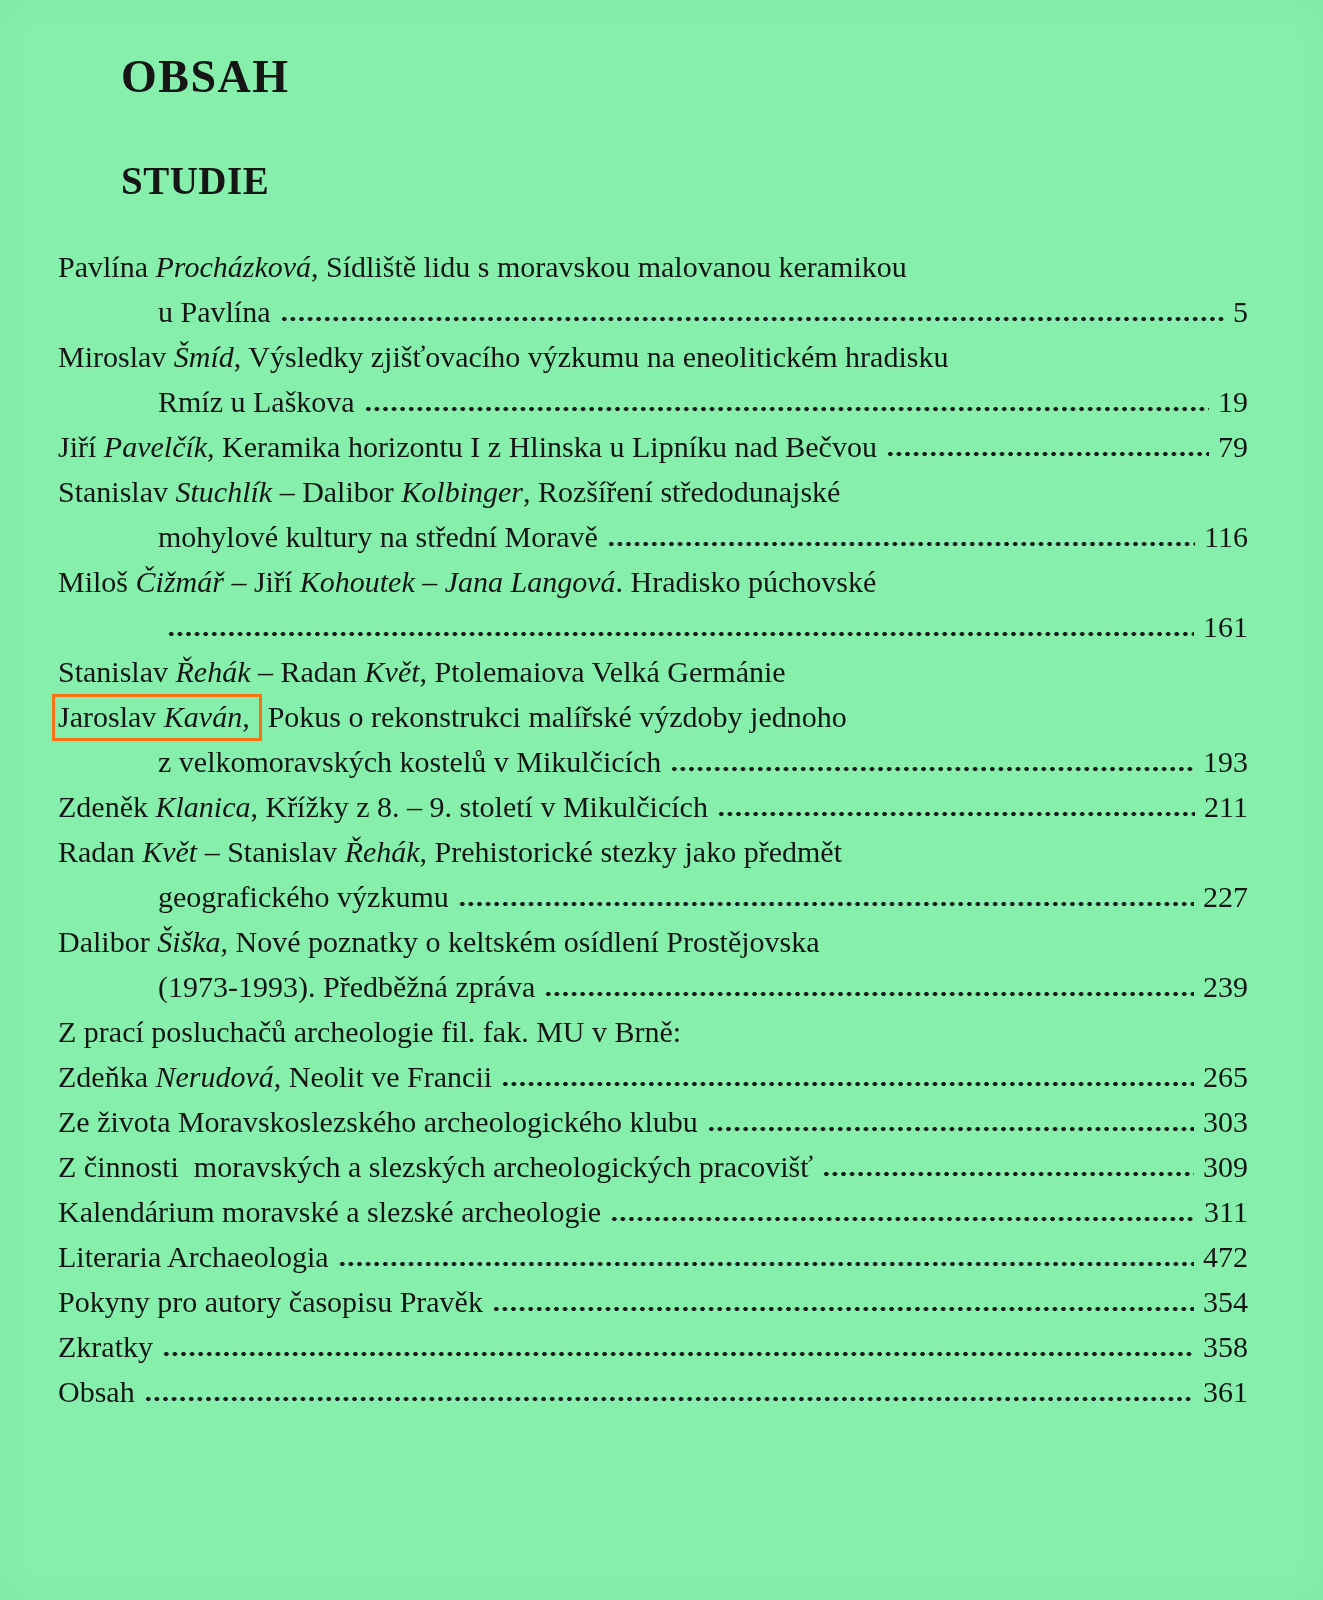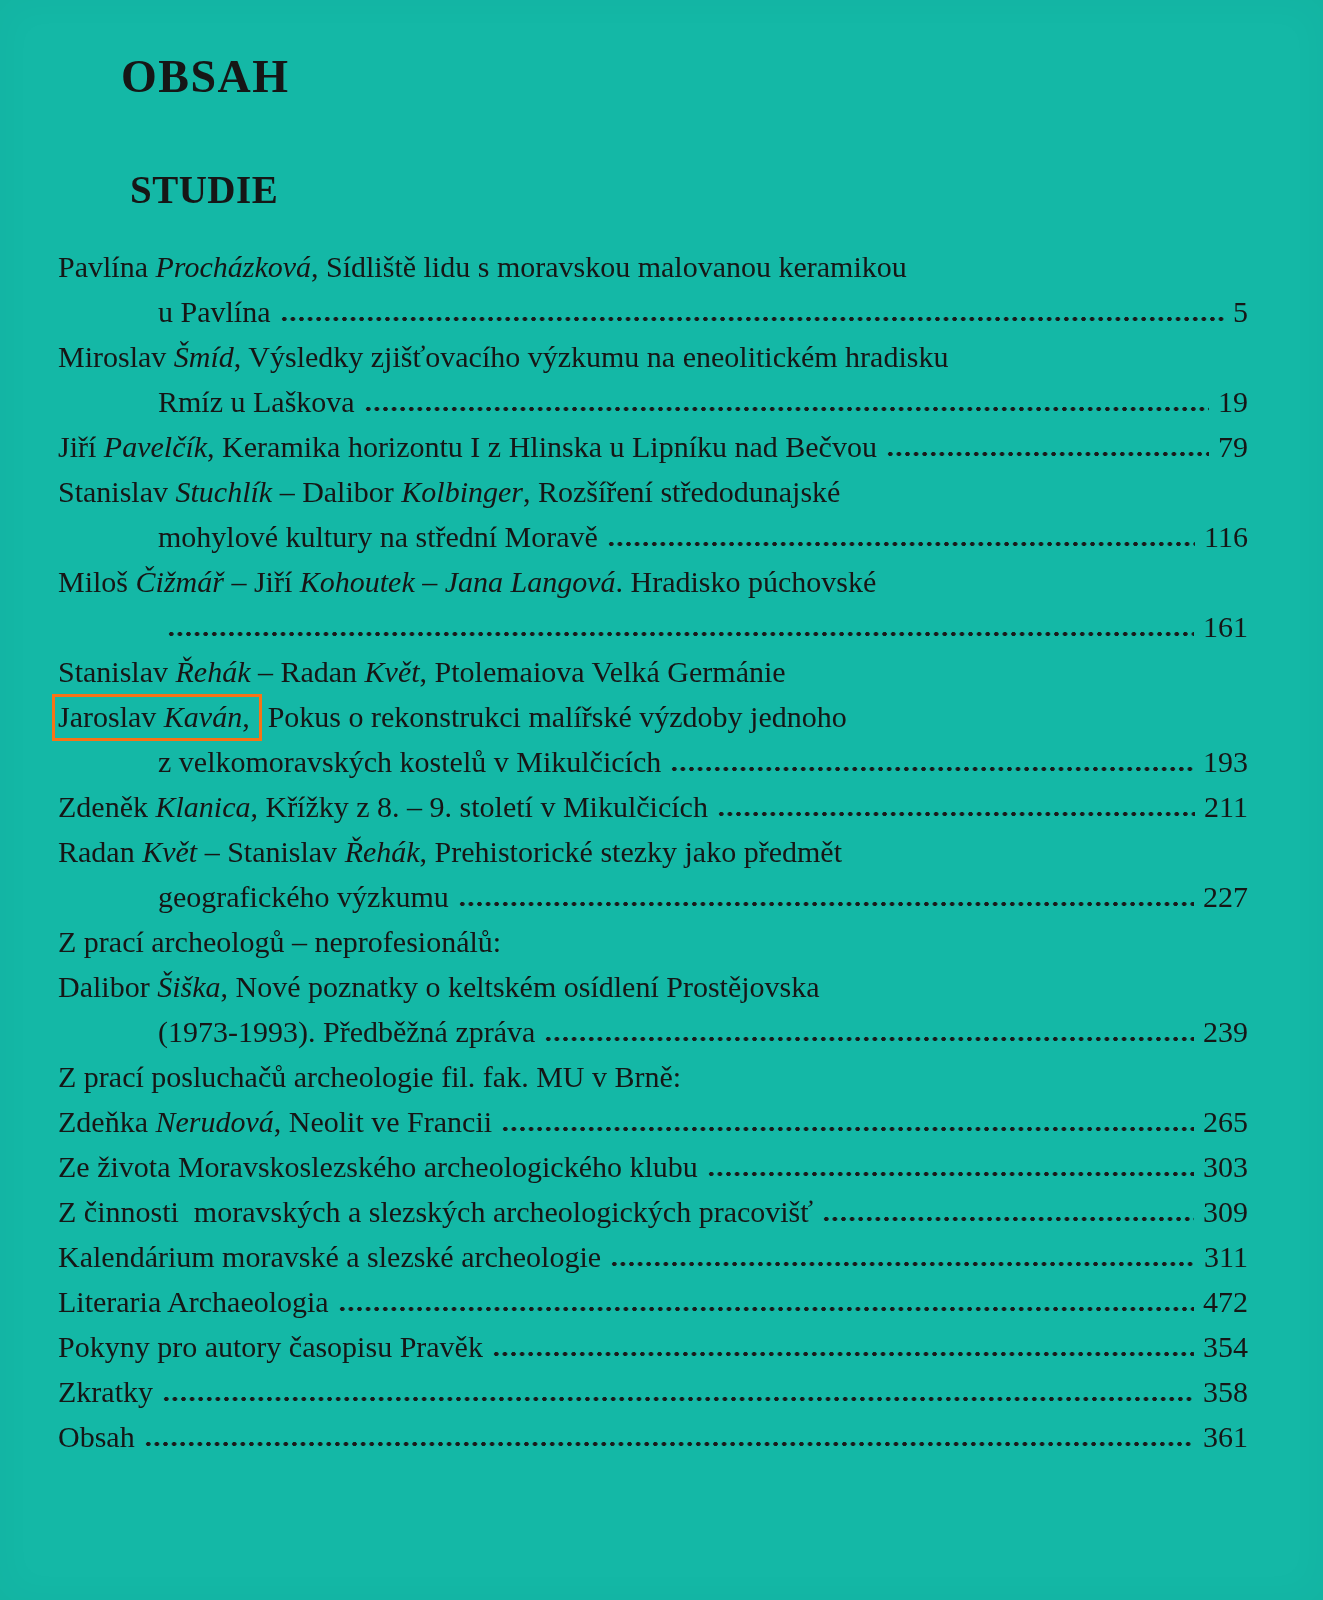--- a/index.html
+++ b/index.html
@@ -4,40 +4,40 @@
 <style>
   html, body {
     margin: 0;
     padding: 0;
     background: #e8e8e6;
   }
   .page {
     position: relative;
     width: 1323px;
     height: 1600px;
-    background: #14b8a6;
+    background: #86efac;
     color: #161616;
     font-family: "Liberation Serif", serif;
     overflow: hidden;
     box-shadow: inset 0 0 40px rgba(0,0,0,0.03);
   }
   .title {
     position: absolute;
     left: 121px;
     top: 50px;
     margin: 0;
     font-size: 46px;
     font-weight: bold;
     letter-spacing: 1.5px;
   }
   .section {
     position: absolute;
     left: 121px;
     top: 158px;
-    margin: 9px;
+    margin: 0;
     font-size: 39px;
     font-weight: bold;
     letter-spacing: 0.5px;
   }
   .toc {
     position: absolute;
     left: 58px;
     top: 244px;
     width: 1190px;
   }
@@ -117,23 +117,20 @@
         <div class="toc-line indent"><span class="toc-text"><span>z velkomoravských kostelů v Mikulčicích</span></span><span class="leader"></span><span class="page-num">193</span></div>
       </div>
       <div>
         <div class="toc-line"><span class="toc-text"><span>Zdeněk </span><span class="it">Klanica</span><span>, Křížky z 8. – 9. století v Mikulčicích</span></span><span class="leader"></span><span class="page-num">211</span></div>
       </div>
       <div>
         <div class="toc-line"><span class="toc-text"><span>Radan </span><span class="it">Květ</span><span> – Stanislav </span><span class="it">Řehák</span><span>, Prehistorické stezky jako předmět</span></span></div>
         <div class="toc-line indent"><span class="toc-text"><span>geografického výzkumu</span></span><span class="leader"></span><span class="page-num">227</span></div>
       </div>
       <div>
-        <div class="toc-line"><span class="toc-text"><span>Z prací archeologů – neprofesionálů:</span></span></div>
-      </div>
-      <div>
         <div class="toc-line"><span class="toc-text"><span>Dalibor </span><span class="it">Šiška</span><span>, Nové poznatky o keltském osídlení Prostějovska</span></span></div>
         <div class="toc-line indent"><span class="toc-text"><span>(1973-1993). Předběžná zpráva</span></span><span class="leader"></span><span class="page-num">239</span></div>
       </div>
       <div>
         <div class="toc-line"><span class="toc-text"><span>Z prací posluchačů archeologie fil. fak. MU v Brně:</span></span></div>
       </div>
       <div>
         <div class="toc-line"><span class="toc-text"><span>Zdeňka </span><span class="it">Nerudová</span><span>, Neolit ve Francii</span></span><span class="leader"></span><span class="page-num">265</span></div>
       </div>
       <div>

